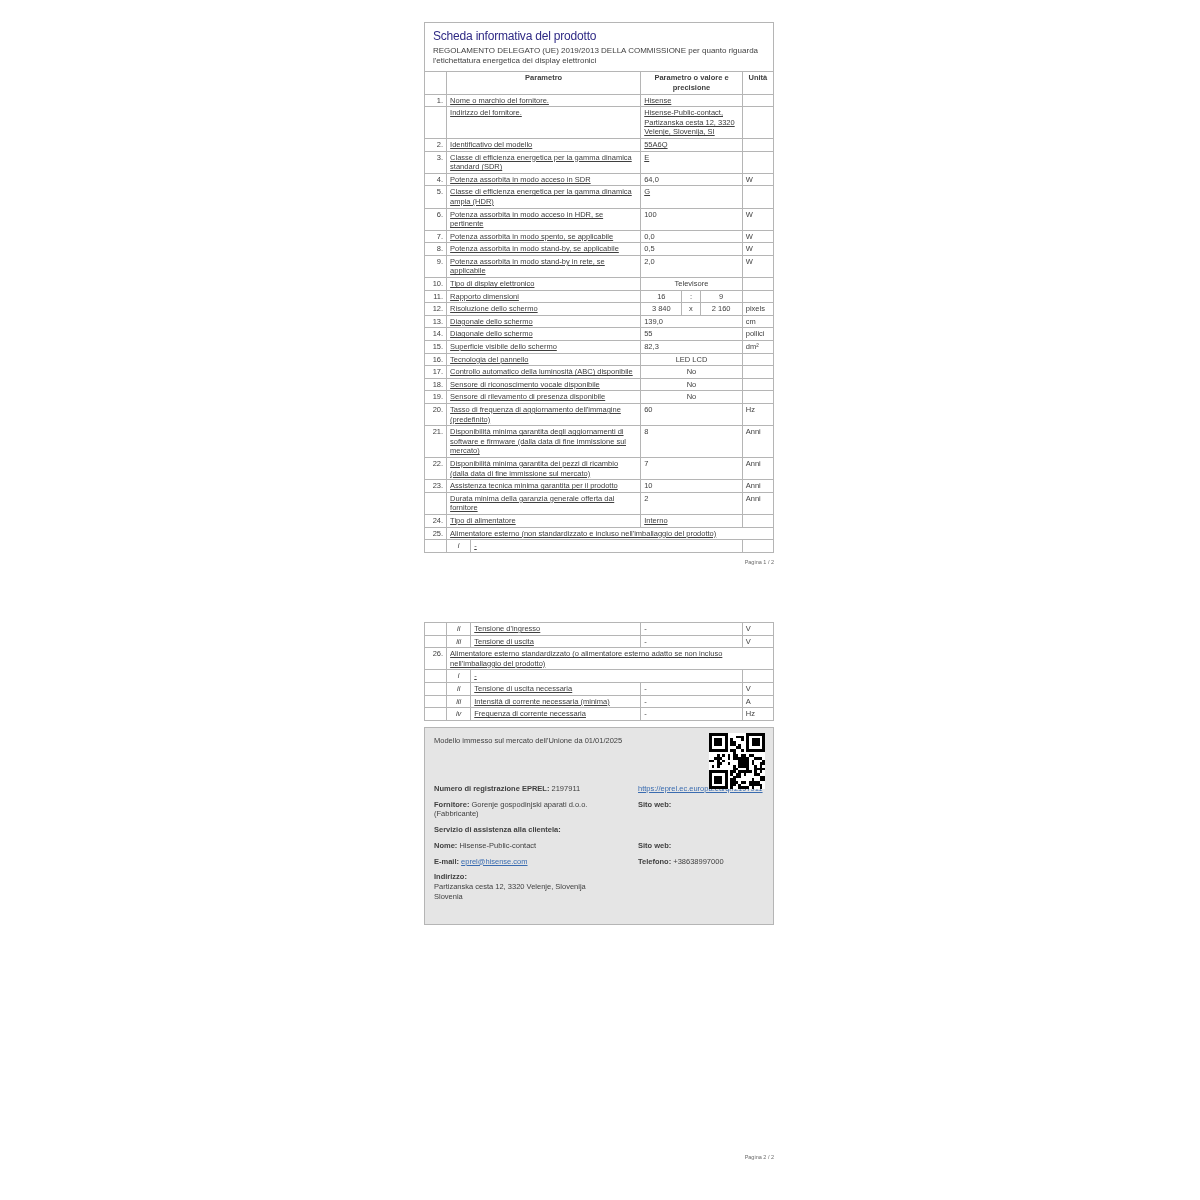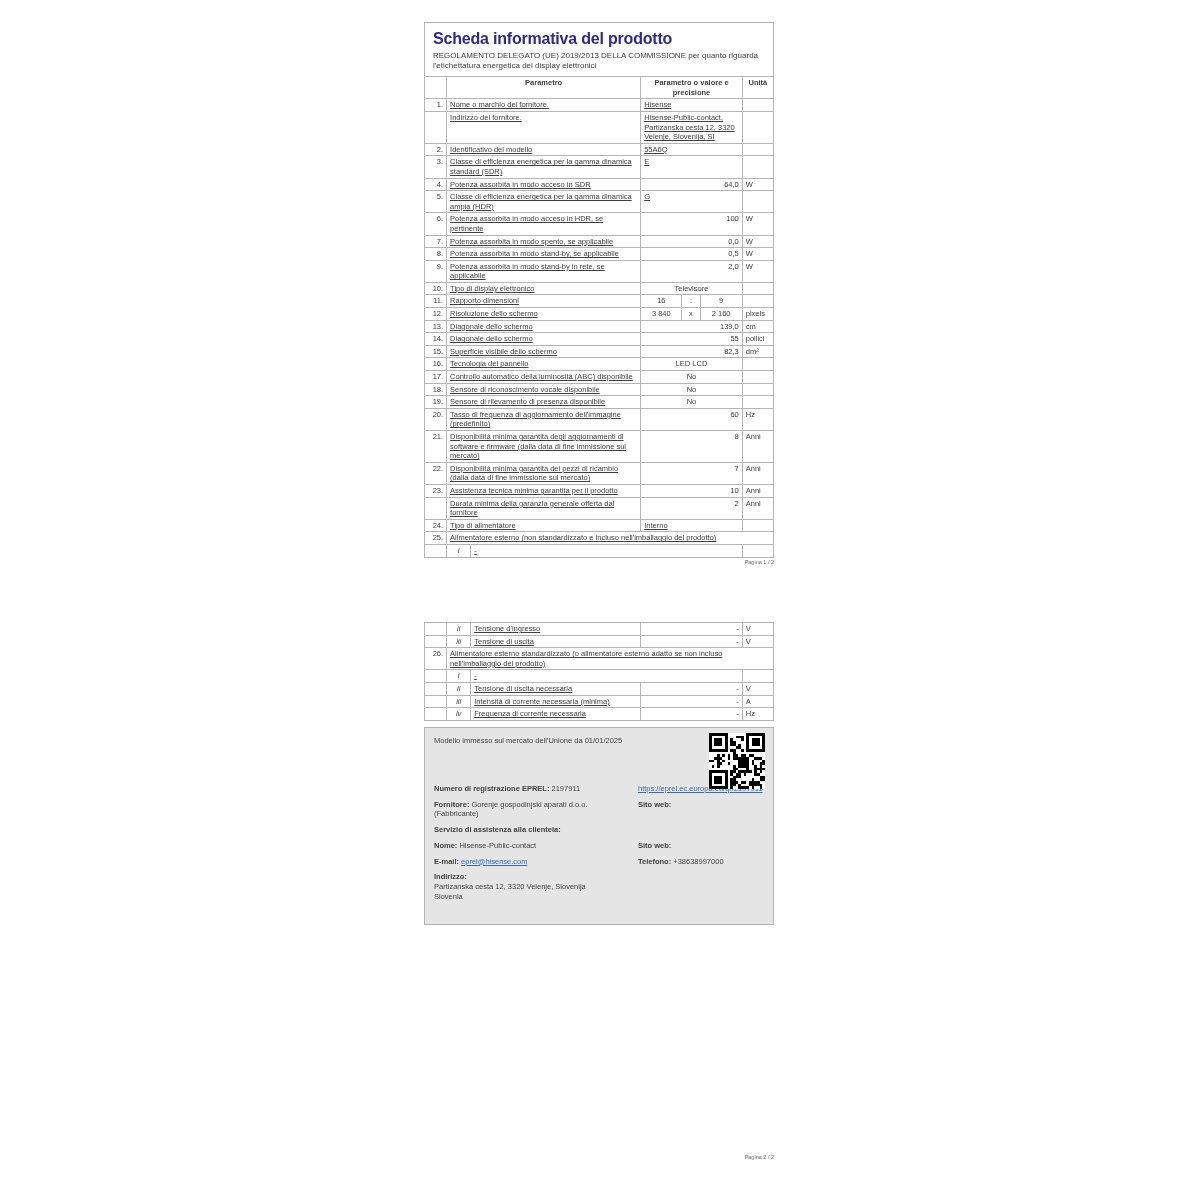--- a/index.html
+++ b/index.html
@@ -7,42 +7,42 @@
     width:1200px;height:1200px;position:relative;background:#ffffff;
     font-family:"Liberation Sans",sans-serif;color:#3f3f3f;
     -webkit-font-smoothing:antialiased;
   }
   .sheet{
     position:absolute;left:424px;width:350px;box-sizing:border-box;
     border:1px solid #b5b5b5;background:#fff;
   }
   #page1-box{top:22px;}
   .doc-title{
-    color:#2f2a85;font-weight:bold;font-size:16px;letter-spacing:-0.2px;
+    color:#2f2a85;font-weight:normal;font-size:12px;letter-spacing:-0.2px;
     padding:6px 8px 1px 8px;line-height:1.2;
   }
   .doc-subtitle{
     font-size:8px;line-height:1.25;padding:2px 8px 5px 8px;color:#3f3f3f;
   }
   table.grid{
     border-collapse:collapse;table-layout:fixed;
     width:calc(100% + 2px);margin:0 -1px -1px -1px;
     font-size:7.5px;line-height:1.28;color:#3f3f3f;
   }
   table.grid.standalone{width:350px;margin:0;padding-left:24px;}
   table.grid td, table.grid th{
     border:1px solid #b5b5b5;padding:1px 3px;vertical-align:top;
     overflow:hidden;word-wrap:break-word;
   }
   table.grid th{font-weight:bold;text-align:center;}
   td.c-num{text-align:right;padding-right:2px;}
   td.c-sub{font-style:italic;text-align:center;}
   td.v-left{text-align:left;text-decoration:underline;}
   td.v-center{text-align:center;}
-  td.v-right{text-align:right;}
+  td.v-right{}
   td.c-unit{text-align:left;}
   #page2-table{position:absolute;left:424px;top:622px;}
   #info-box{
     position:absolute;left:424px;top:727px;width:350px;height:198px;
     box-sizing:border-box;border:1px solid #b5b5b5;background:#e5e5e5;
     font-size:7.5px;line-height:1.3;padding:8px 9px;
   }
   .info-row{display:flex;margin-bottom:6px;}
   .info-left{width:204px;padding-right:6px;box-sizing:border-box;}
   .info-right{flex:1;min-width:0;}

